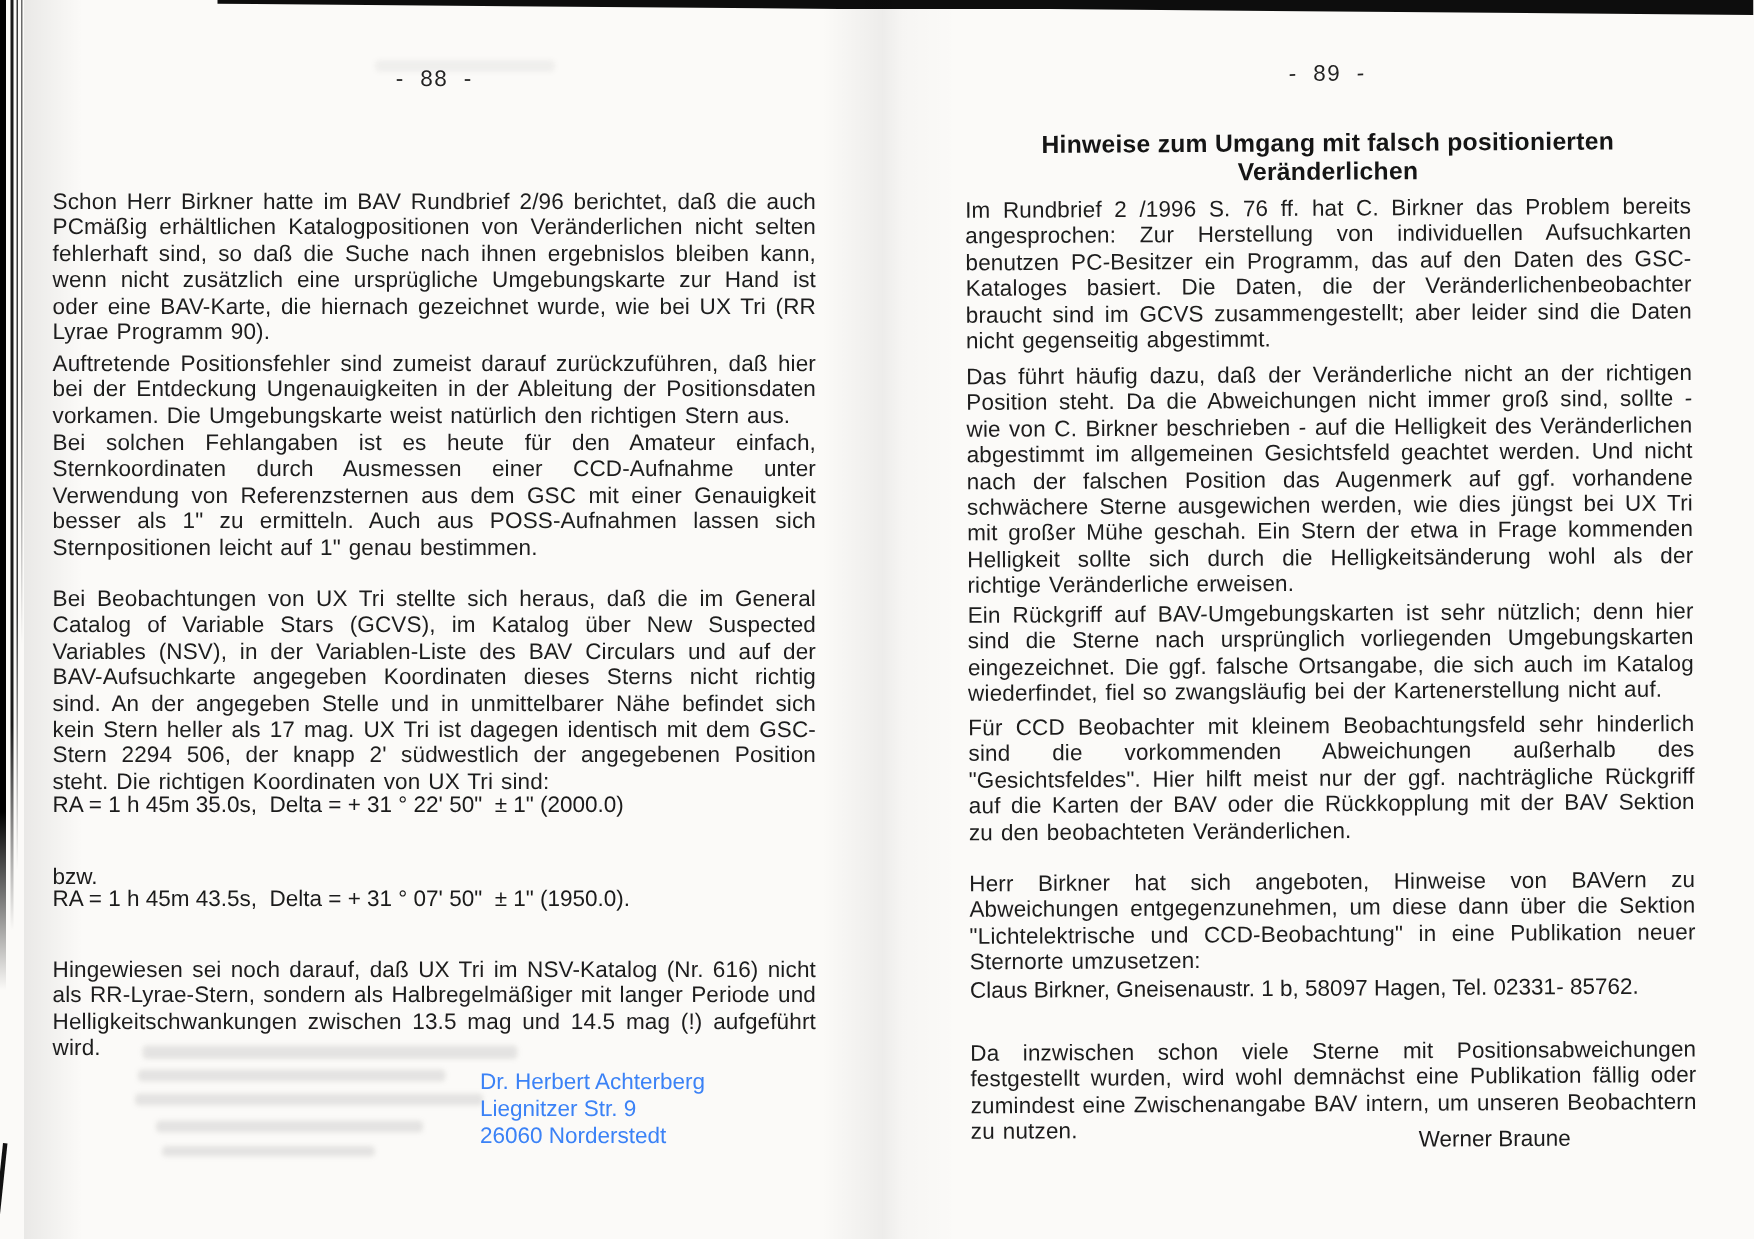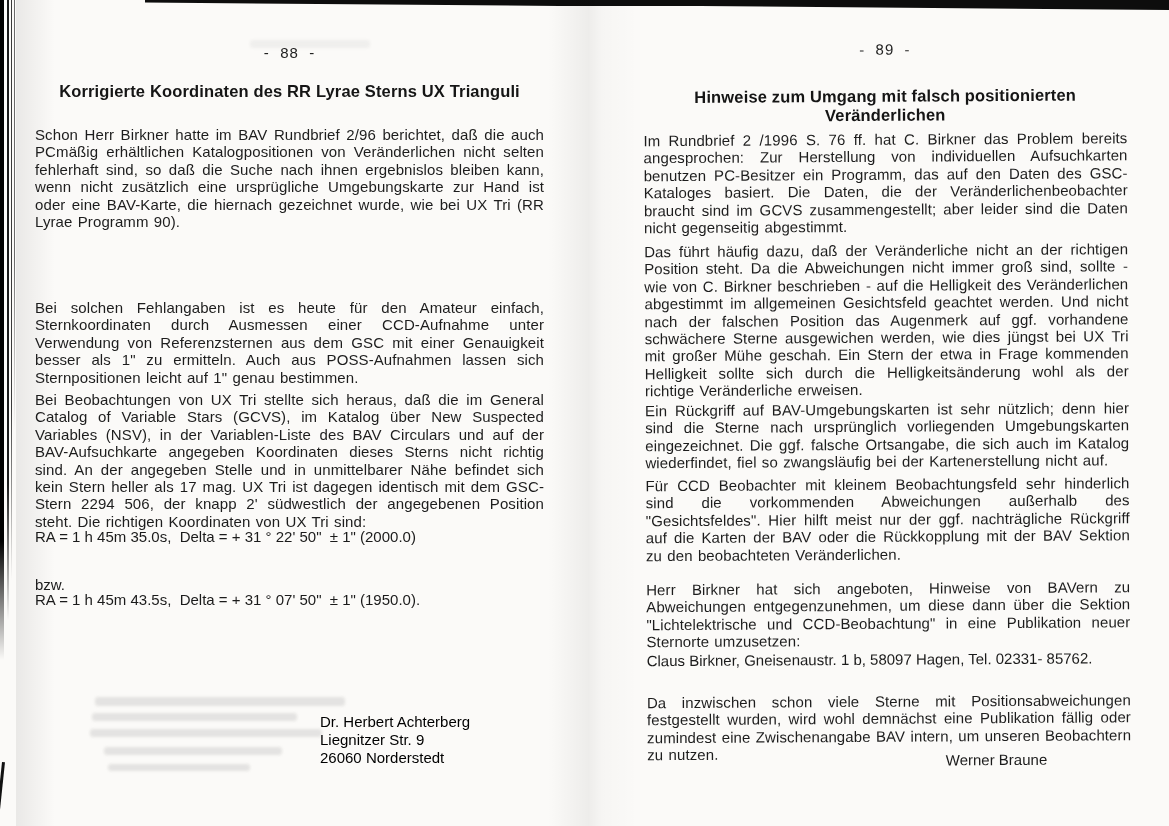--- a/index.html
+++ b/index.html
@@ -27,21 +27,21 @@
   .page{position:absolute;top:0;height:826px;}
   .page-left{left:35px;width:509px;}
   .page-right{left:645px;width:484px;transform:rotate(-0.35deg);transform-origin:40px 400px;}
   .page-num{position:absolute;width:100%;text-align:center;font-size:15px;letter-spacing:1px;
     color:#222;white-space:pre;}
   .article-title{position:absolute;width:100%;text-align:center;font-weight:bold;font-size:16.5px;
     letter-spacing:0.15px;color:#151515;}
   p.body{position:absolute;margin:0;width:100%;font-size:15px;line-height:17.4px;
     text-align:justify;letter-spacing:0.1px;word-spacing:1px;color:#1d1d1d;}
   .coord{position:absolute;margin:0;font-size:15px;white-space:pre;color:#1b1b1b;}
-  .sig-block{position:absolute;font-size:15px;line-height:18px;color:#000000;}
+  .sig-block{position:absolute;font-size:15px;line-height:18px;color:#3b82f6;}
   .sig-right{position:absolute;width:100%;text-align:right;padding-right:84px;box-sizing:border-box;
     font-size:15px;color:#1b1b1b;}
 </style>
 </head>
 <body>
 
 <svg class="top-strip" viewBox="0 0 1169 14" preserveAspectRatio="none">
   <polygon points="145,0 1169,0 1169,10 700,6 560,6 145,2.5" fill="#0d0d0d"></polygon>
 </svg>
 <div class="spine-line spine-1"></div>
@@ -56,30 +56,31 @@
   <div class="smudge" style="left:95px;top:697px;width:250px;height:9px;"></div>
   <div class="smudge" style="left:92px;top:713px;width:205px;height:8px;"></div>
   <div class="smudge" style="left:90px;top:729px;width:232px;height:8px;"></div>
   <div class="smudge" style="left:104px;top:747px;width:178px;height:8px;"></div>
   <div class="smudge" style="left:108px;top:764px;width:142px;height:7px;"></div>
   <div class="smudge" style="left:250px;top:40px;width:120px;height:8px;opacity:.5;"></div>
 </div>
 
 <div class="page page-left">
   <div class="page-num" style="top:44px">-  88  -</div>
-  <div class="article-title" style="top:82px">Korrigierte Koordinaten des RR Lyrae Sterns UX Trianguli</div>
 
   <p class="body" style="top:126px">Schon Herr Birkner hatte im BAV Rundbrief 2/96 berichtet, daß die auch PCmäßig erhältlichen Katalogpositionen von Veränderlichen nicht selten fehlerhaft sind, so daß die Suche nach ihnen ergebnislos bleiben kann, wenn nicht zusätzlich eine ursprügliche Umgebungskarte zur Hand ist oder eine BAV-Karte, die hiernach gezeichnet wurde, wie bei UX Tri (RR Lyrae Programm 90).</p>
-  <p class="body" style="top:299px">Bei solchen Fehlangaben ist es heute für den Amateur einfach, Sternkoordinaten durch Ausmessen einer CCD-Aufnahme unter Verwendung von Referenzsternen aus dem GSC mit einer Genauigkeit besser als 1" zu ermitteln. Auch aus POSS-Aufnahmen lassen sich Sternpositionen leicht auf 1" genau bestimmen.</p>
+  <p class="body" style="top:234px">Auftretende Positionsfehler sind zumeist darauf zurückzuführen, daß hier bei der Entdeckung Ungenauigkeiten in der Ableitung der Positionsdaten vorkamen. Die Umgebungskarte weist natürlich den richtigen Stern aus.</p>
+  <p class="body" style="top:287px">Bei solchen Fehlangaben ist es heute für den Amateur einfach, Sternkoordinaten durch Ausmessen einer CCD-Aufnahme unter Verwendung von Referenzsternen aus dem GSC mit einer Genauigkeit besser als 1" zu ermitteln. Auch aus POSS-Aufnahmen lassen sich Sternpositionen leicht auf 1" genau bestimmen.</p>
   <p class="body" style="top:391px">Bei Beobachtungen von UX Tri stellte sich heraus, daß die im General Catalog of Variable Stars (GCVS), im Katalog über New Suspected Variables (NSV), in der Variablen-Liste des BAV Circulars und auf der BAV-Aufsuchkarte angegeben Koordinaten dieses Sterns nicht richtig sind. An der angegeben Stelle und in unmittelbarer Nähe befindet sich kein Stern heller als 17 mag. UX Tri ist dagegen identisch mit dem GSC-Stern 2294 506, der knapp 2' südwestlich der angegebenen Position steht. Die richtigen Koordinaten von UX Tri sind:</p>
 
   <p class="coord" style="top:528px;left:0">RA = 1 h 45m 35.0s,  Delta = + 31 ° 22' 50"  ± 1" (2000.0)</p>
   <p class="coord" style="top:576px;left:0">bzw.</p>
   <p class="coord" style="top:591px;left:0">RA = 1 h 45m 43.5s,  Delta = + 31 ° 07' 50"  ± 1" (1950.0).</p>
 
+  <p class="body" style="top:638px">Hingewiesen sei noch darauf, daß UX Tri im NSV-Katalog (Nr. 616) nicht als RR-Lyrae-Stern, sondern als Halbregelmäßiger mit langer Periode und Helligkeitschwankungen zwischen 13.5 mag und 14.5 mag (!) aufgeführt wird.</p>
 
   <div class="sig-block" style="top:713px;left:285px">
     <div>Dr. Herbert Achterberg</div>
     <div>Liegnitzer Str. 9</div>
     <div>26060 Norderstedt</div>
   </div>
 </div>
 
 <div class="page page-right">
   <div class="page-num" style="top:42px">-  89  -</div>

